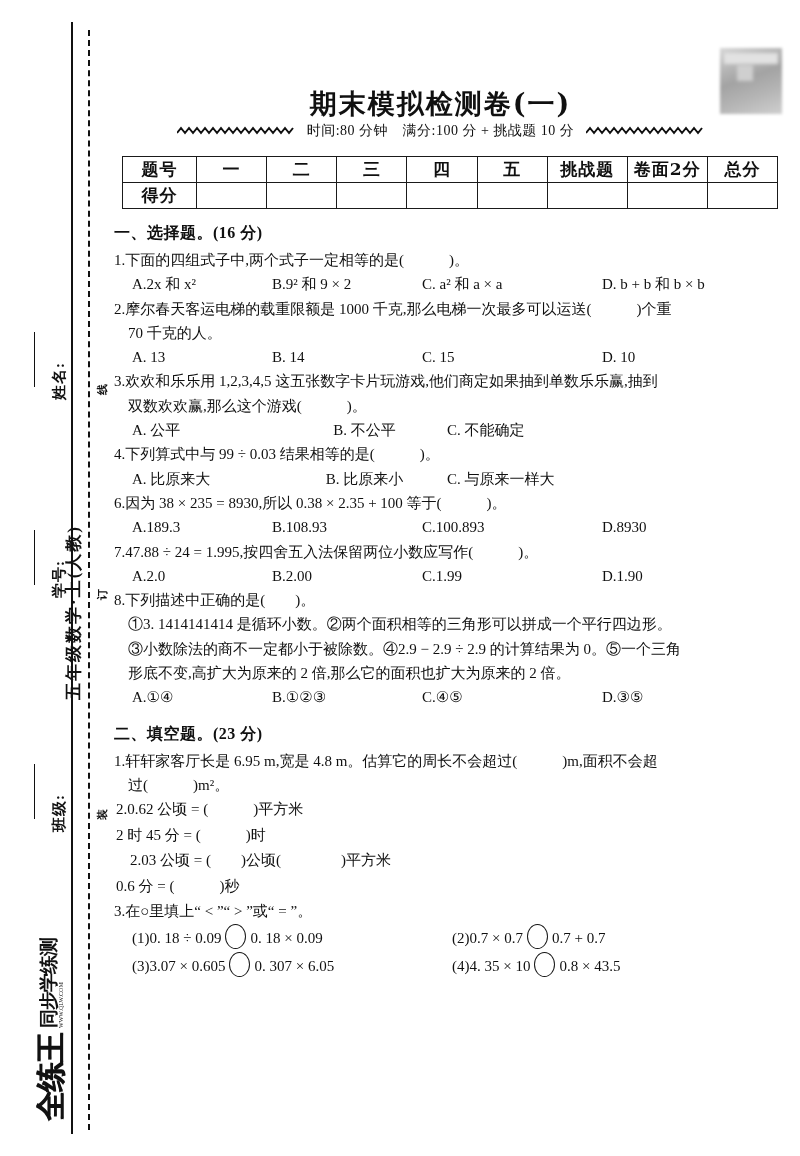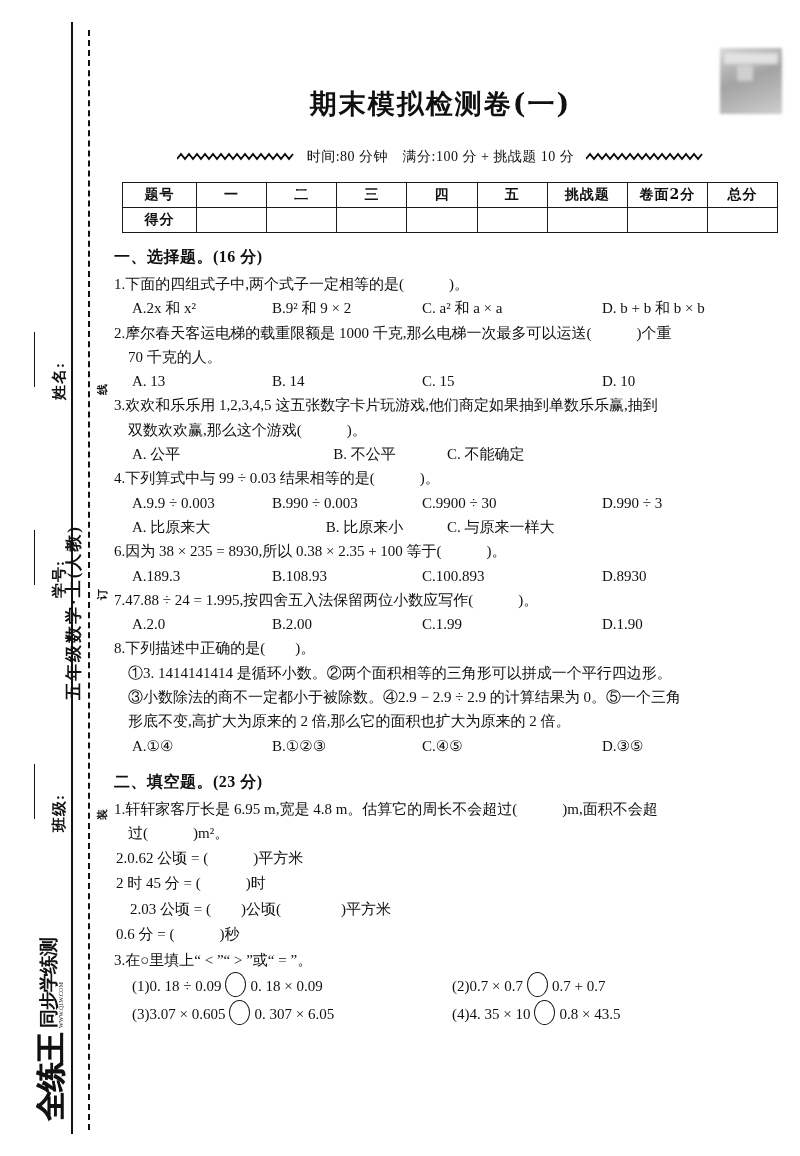--- a/index.html
+++ b/index.html
@@ -107,39 +107,38 @@
     font-size: 27px;
     font-weight: bold;
     letter-spacing: 2px;
     padding-top: 86px;
     font-family: "DejaVu Serif", "Liberation Serif", serif;
   }
 
   .subline {
     display: flex; align-items: center; justify-content: center;
     gap: 12px;
-    margin-top: 26px;
     font-size: 14px;
     letter-spacing: 0.5px;
   }
   .zig { width: 118px; height: 10px; overflow: hidden; }
   .zig svg { display: block; }
 
   .score-table {
     margin: 16px 6px 0 10px;
     border-collapse: collapse;
     width: 656px;
     table-layout: fixed;
   }
   .score-table td {
     border: 1.6px solid #1a1a1a;
     height: 25px;
     text-align: center;
     vertical-align: middle;
-    font-size: 14px;
+    font-size: 17px;
     font-weight: bold;
     letter-spacing: 1px;
     font-family: "DejaVu Serif", "Liberation Serif", serif;
   }
   .score-table td.lbl { width: 74px; }
   .score-table td.big { width: 80px; }
 
   .section-head {
     margin: 14px 0 4px 2px;
     font-size: 16px;
@@ -286,26 +285,20 @@
     <div class="q-line"><span class="indent"></span><span>双数欢欢赢,那么这个游戏(　　　)。</span></div>
     <div class="opts wide3">
       <span class="opt-a">A. 公平</span>
       <span class="opt-b">B. 不公平</span>
       <span class="opt-c">C. 不能确定</span>
     </div>
   </div>
 
   <div class="q">
     <div class="q-line"><span>4.</span><span>下列算式中与 99 ÷ 0.03 结果相等的是(　　　)。</span></div>
-    <div class="opts">
-      <span class="opt-a">A.9.9 ÷ 0.003</span>
-      <span class="opt-b">B.990 ÷ 0.003</span>
-      <span class="opt-c">C.9900 ÷ 30</span>
-      <span class="opt-d">D.990 ÷ 3</span>
-    </div>
   </div>
 
   <div class="q">
     <div class="opts wide3">
       <span class="opt-a">A. 比原来大</span>
       <span class="opt-b">B. 比原来小</span>
       <span class="opt-c">C. 与原来一样大</span>
     </div>
   </div>
 

